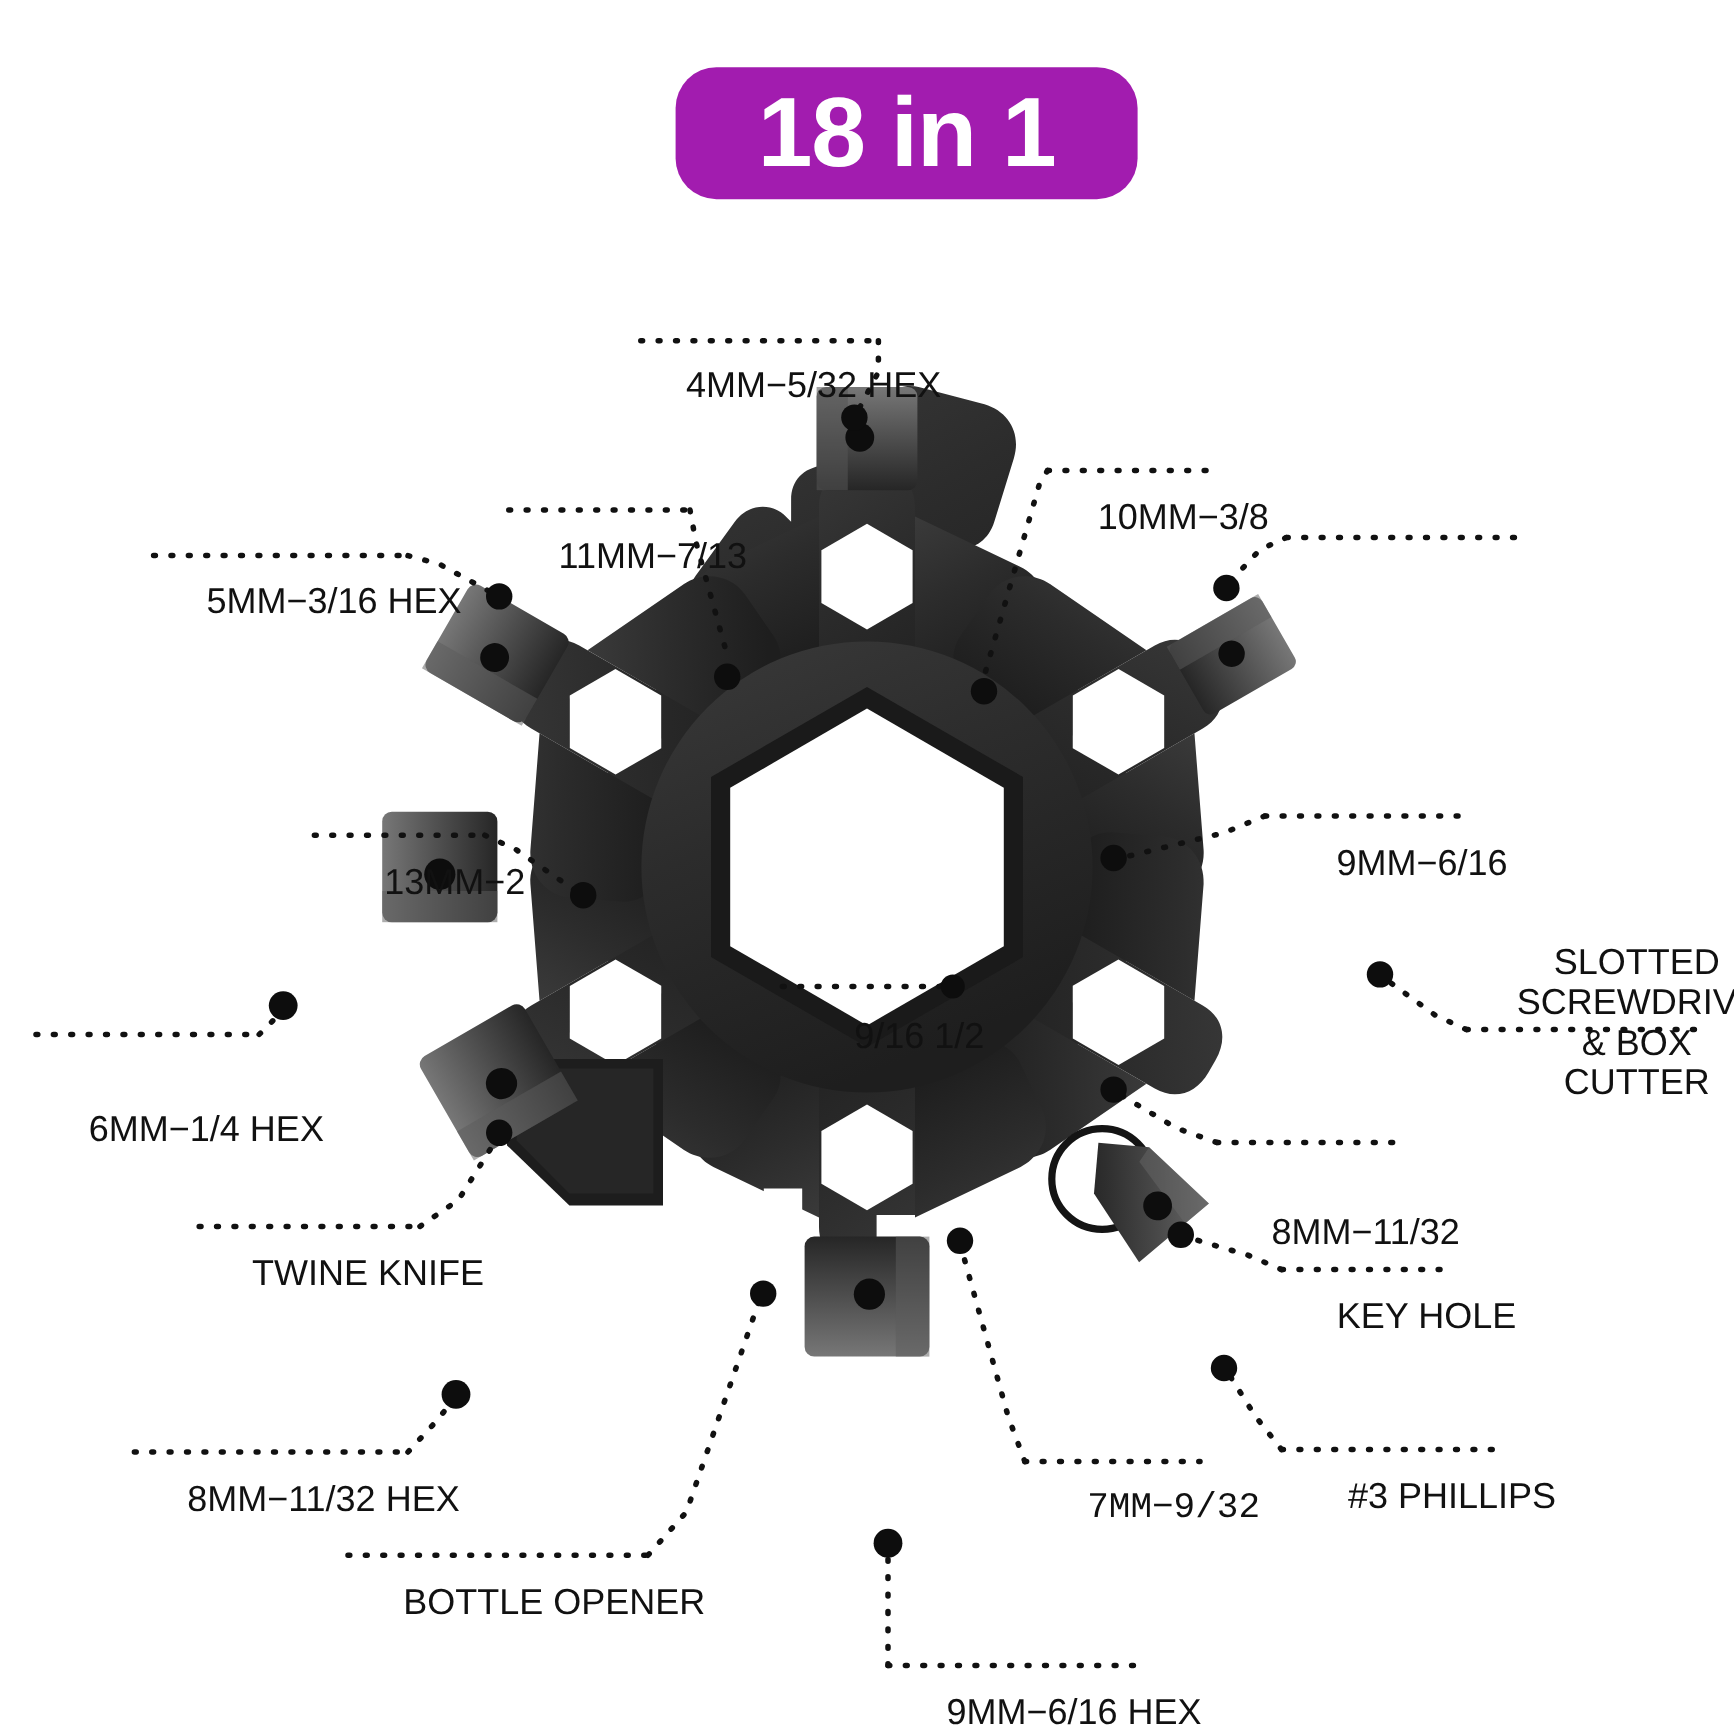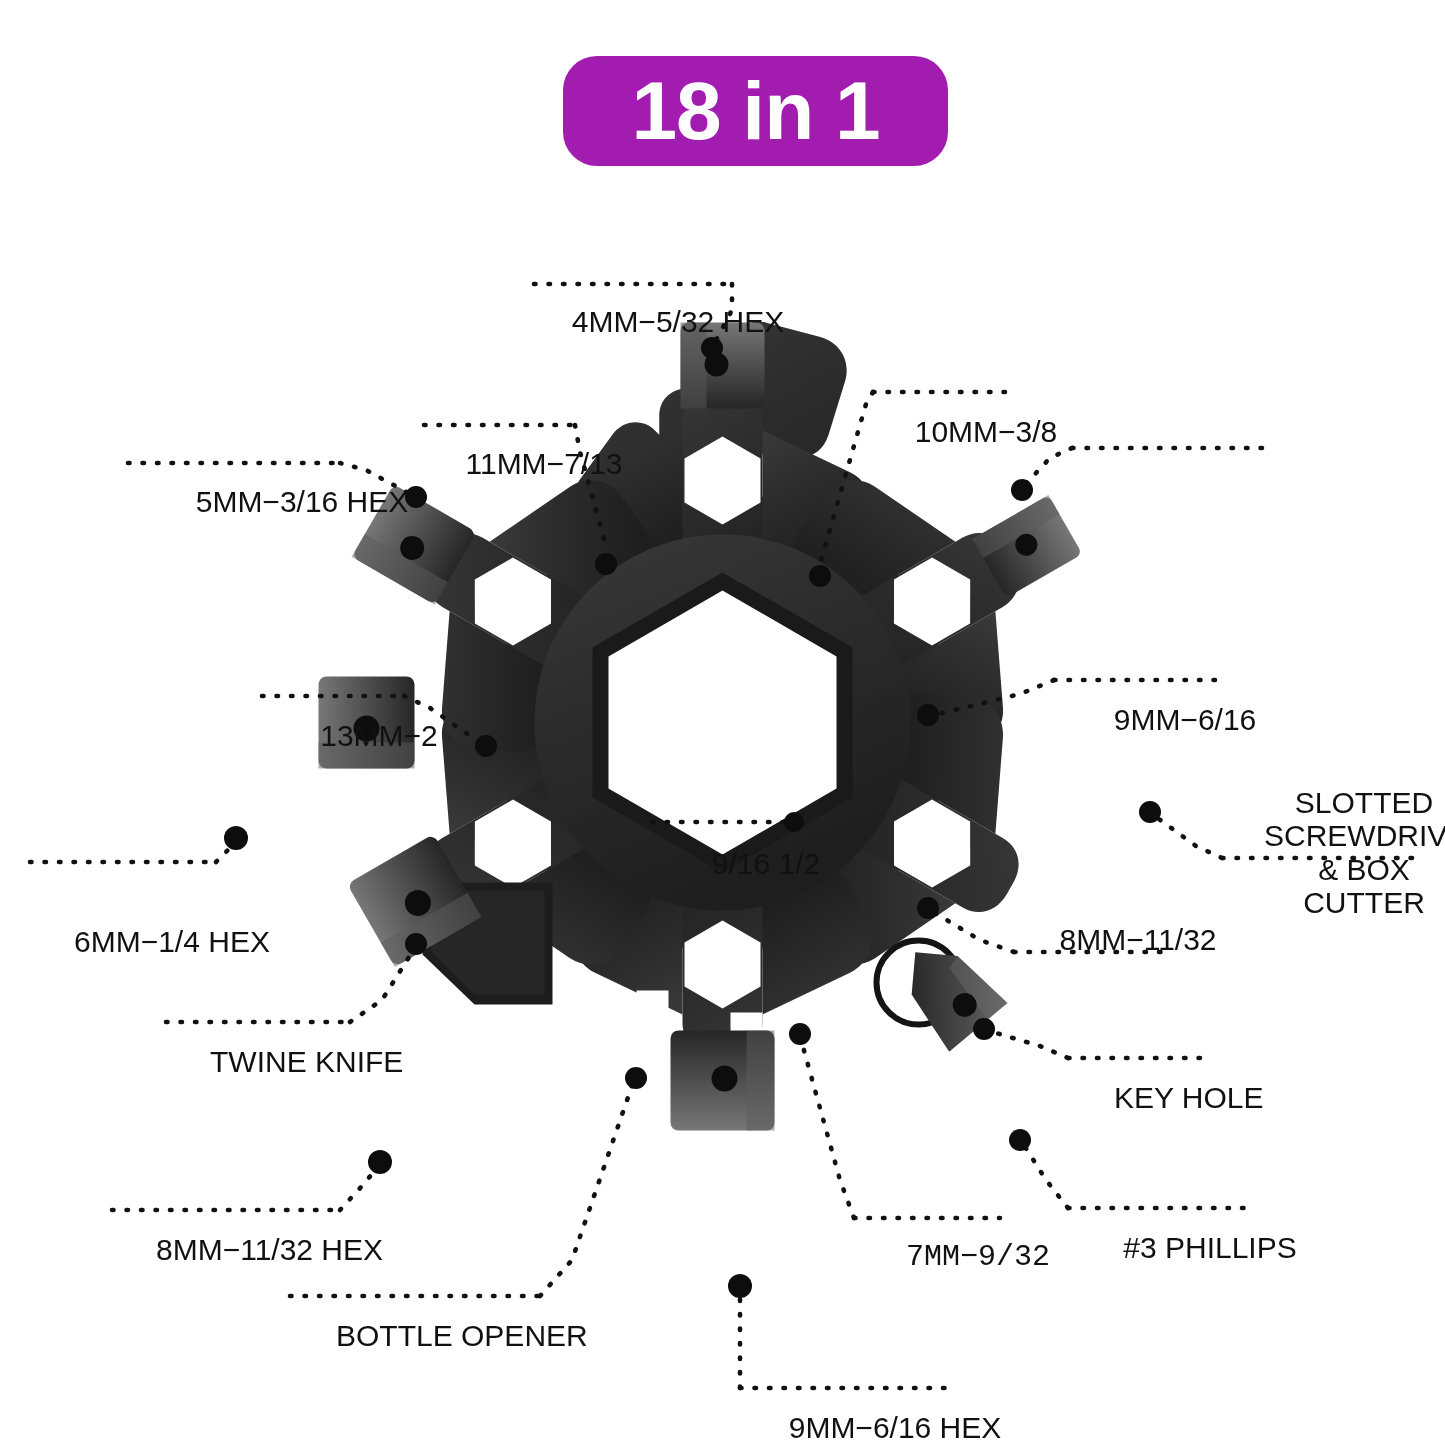--- a/index.html
+++ b/index.html
@@ -502,21 +502,21 @@
   <div id="annotations">
 
     <div class="anno ctr" style="left:506px; top:238px; width:256px;">
       <span class="anno-line">4MM−5/32 HEX</span>
     </div>
 
     <div class="anno ctr" style="left:404px; top:380px; width:192px;">
       <span class="anno-line">11MM−7/13</span>
     </div>
 
-    <div class="anno lt" style="left:128px; top:418px; width:260px;text-align:center;">
+    <div class="anno lt" style="left:128px; top:418px; width:260px;">
       <span class="anno-line">5MM−3/16 HEX</span>
     </div>
 
     <div class="anno ctr" style="left:866px; top:348px; width:152px;">
       <span class="anno-line">10MM−3/8</span>
     </div>
 
 
     <div class="anno ctr" style="left:262px; top:652px; width:146px;">
       <span class="anno-line">13MM−2</span>
@@ -529,21 +529,21 @@
     <div class="anno lt" style="left:30px; top:858px; width:240px;">
       <span class="anno-line">6MM−1/4 HEX</span>
     </div>
 
     <div class="anno ctr" style="left:1220px; top:752px; width:200px; white-space:pre-line;">
       <span class="anno-line">SLOTTED
 SCREWDRIVER
 &amp; BOX CUTTER</span>
     </div>
 
-    <div class="anno ctr" style="left:1014px; top:856px; width:160px;">
+    <div class="anno ctr" style="left:1014px; top:944px; width:160px;">
       <span class="anno-line">8MM−11/32</span>
     </div>
 
     <div class="anno ctr" style="left:166px; top:978px; width:188px;">
       <span class="anno-line">TWINE KNIFE</span>
     </div>
 
     <div class="anno ctr" style="left:1070px; top:1014px; width:134px;">
       <span class="anno-line">KEY HOLE</span>
     </div>

